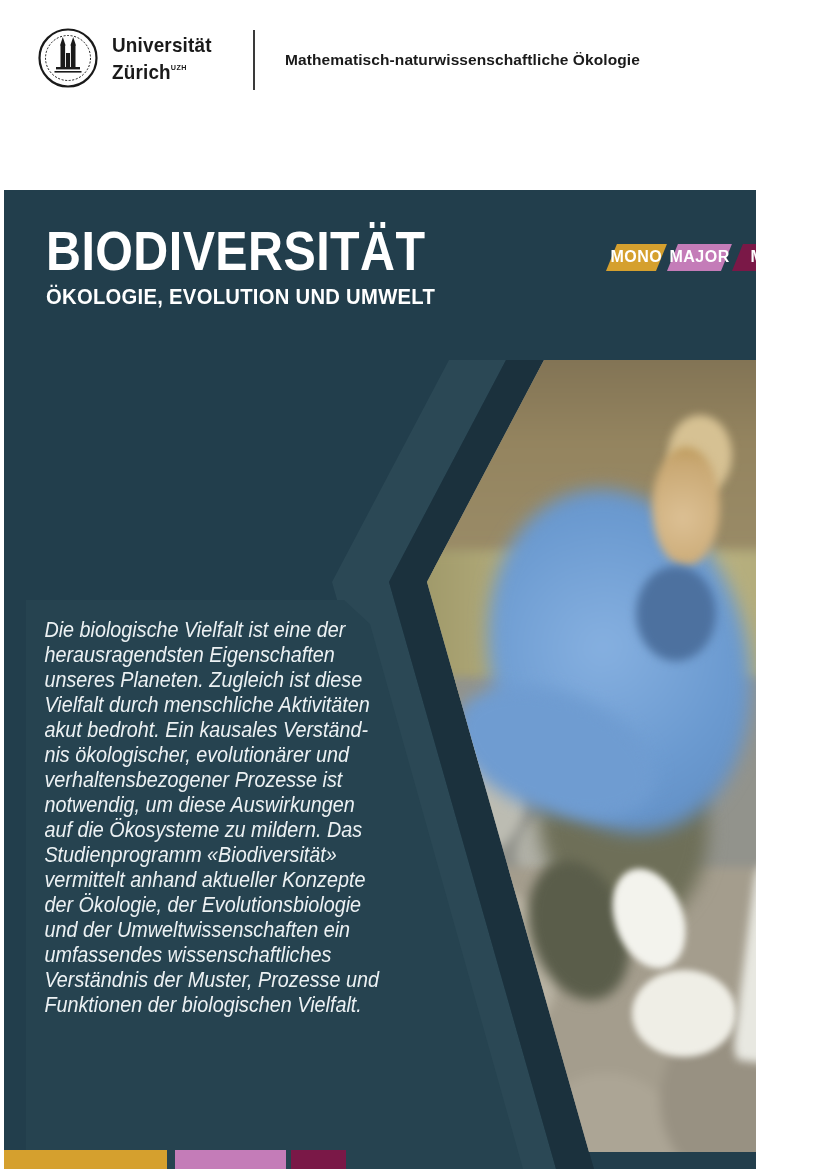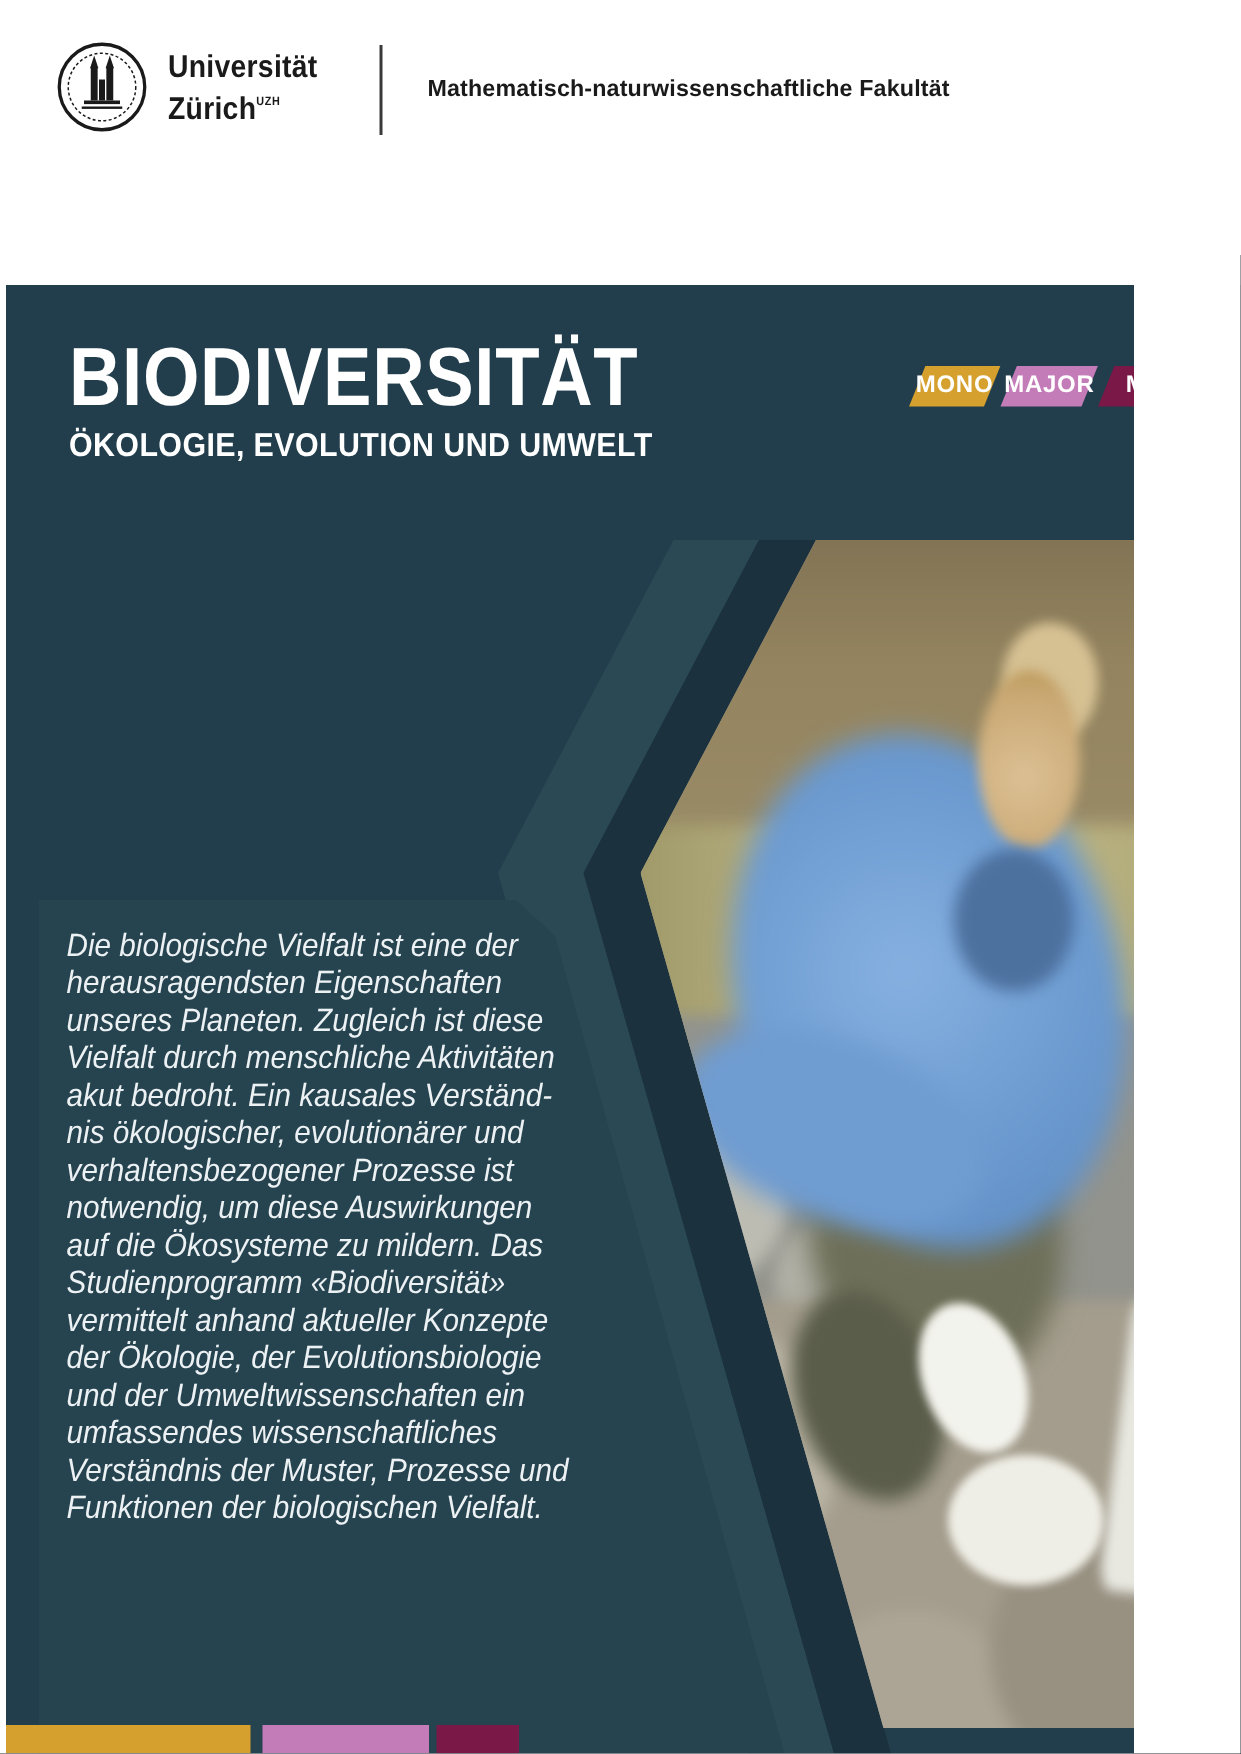--- a/index.html
+++ b/index.html
@@ -108,21 +108,21 @@
         <rect x="28" y="26" width="4" height="14"></rect>
         <rect x="18" y="40" width="24" height="2.4"></rect>
         <rect x="16.5" y="44" width="27" height="1.6"></rect>
       </g>
     </svg>
     <div class="uni-name">
       <span>Universität</span><br>
       <span>Zürich</span><span class="uni-sup">UZH</span>
     </div>
     <div class="hdr-divider"></div>
-    <div class="faculty">Mathematisch-naturwissenschaftliche Fakultät</div>
+    <div class="faculty">Mathematisch-naturwissenschaftliche Ökologie</div>
   </div>
 
   <div class="hero">
 
     <div class="accent-band"></div>
     <div class="shadow-band"></div>
 
     <h1 class="hero-title">BIODIVERSITÄT</h1>
     <h2 class="hero-subtitle">ÖKOLOGIE, EVOLUTION UND UMWELT</h2>
 

